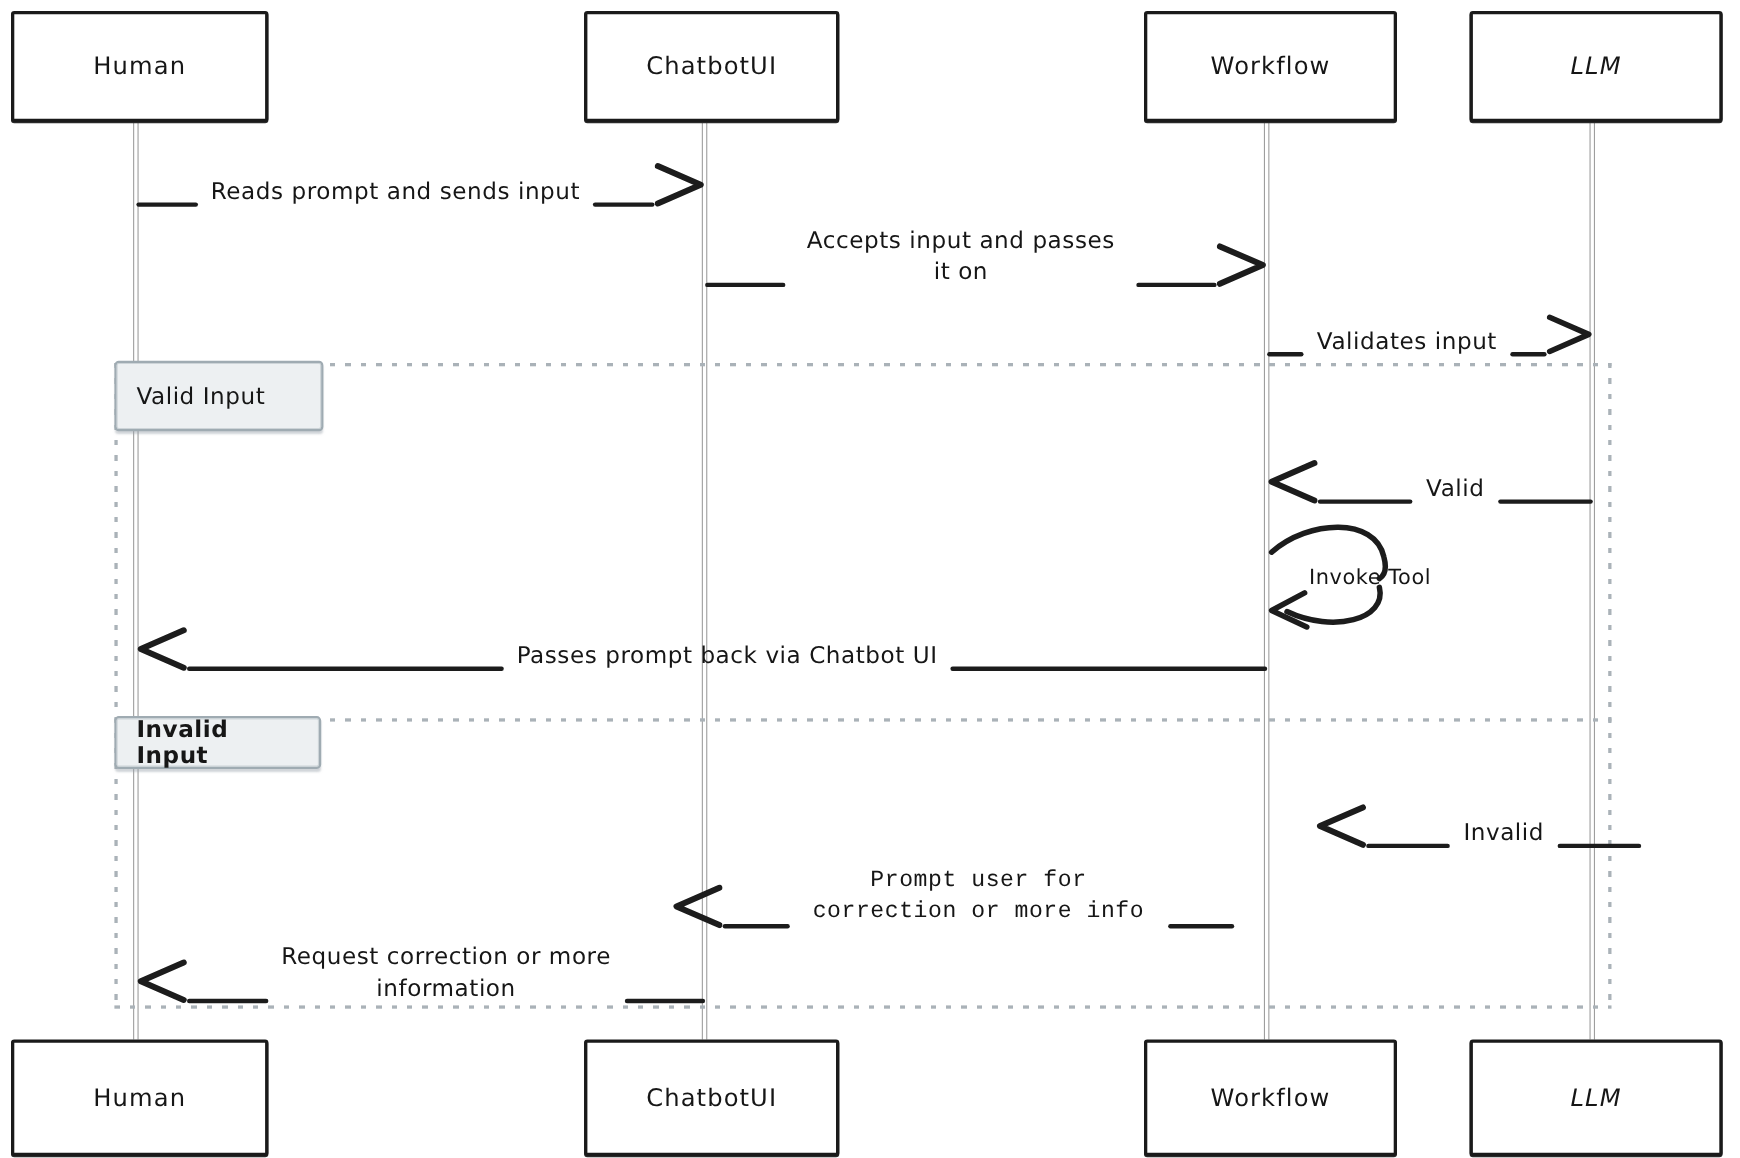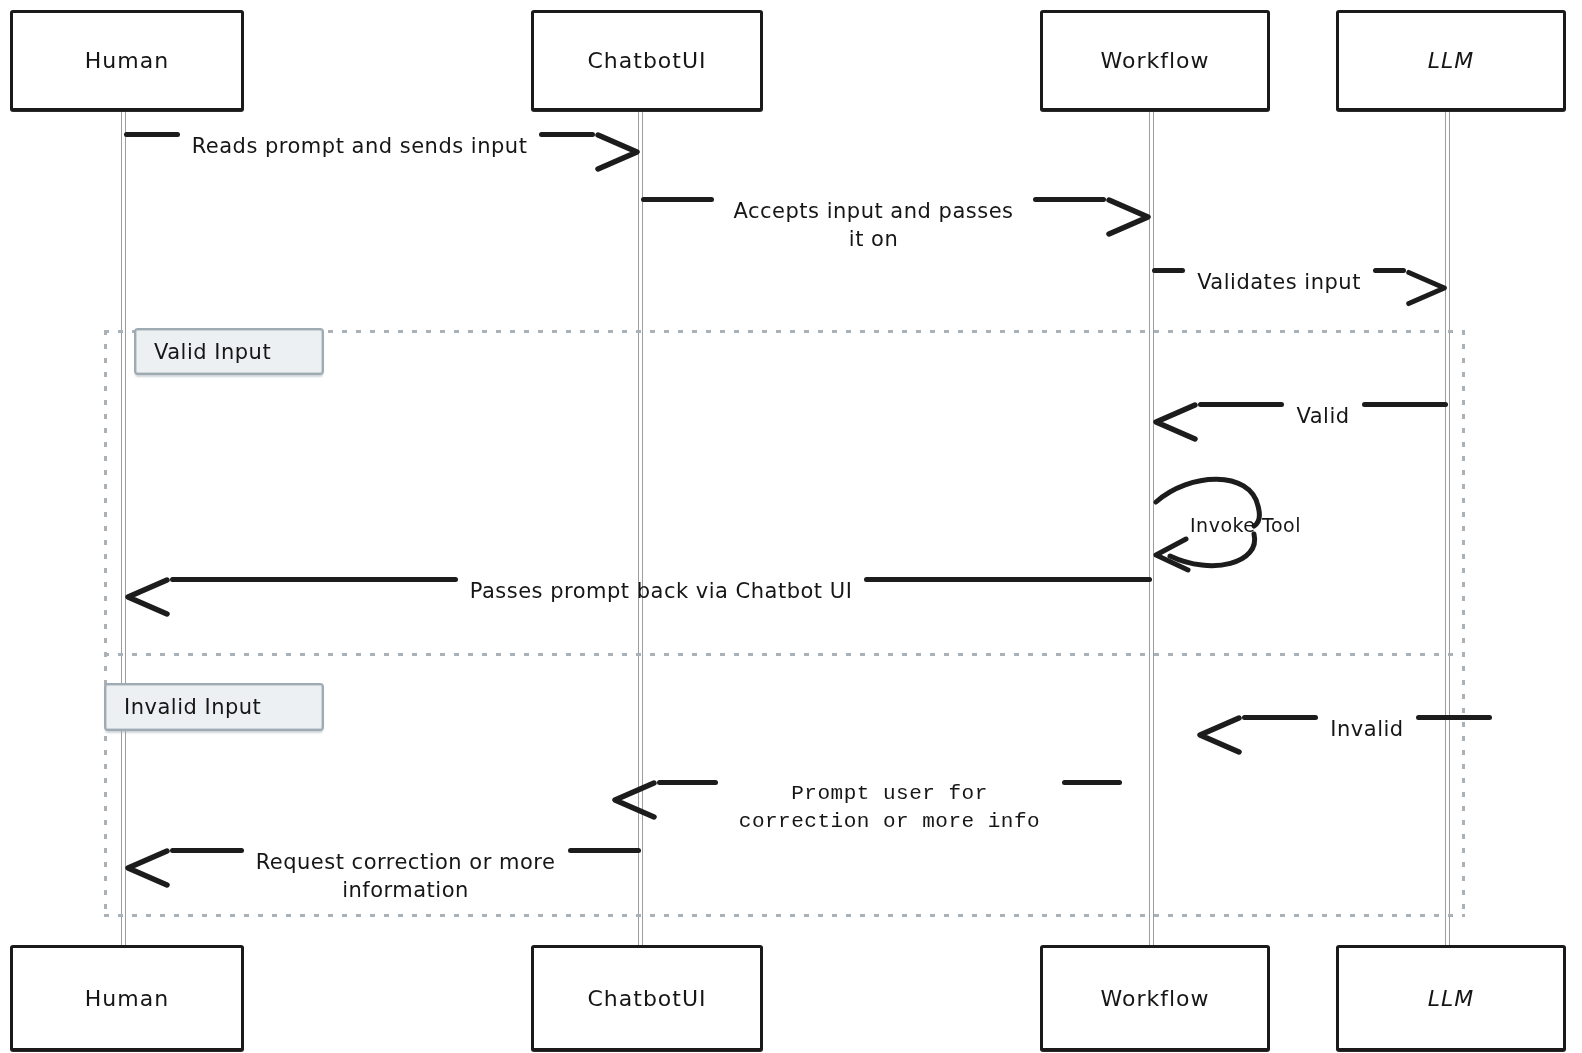--- a/index.html
+++ b/index.html
@@ -22,21 +22,21 @@
 
   
   .lifeline {
     position:absolute; width:5px; top:105px; height:840px;
     border-left:1.5px solid #9e9e9e; border-right:1.5px solid #9e9e9e;
     box-sizing:border-box; background:transparent;
   }
 
   
   .message {
-    position:absolute; display:flex; align-items:flex-start;
+    position:absolute; display:flex; align-items:flex-end;
     height:56px;
   }
   .message .seg {
     flex:1 1 0; height:4.5px; background:#1c1c1c; border-radius:3px;
     min-width:18px;
   }
   .message .msg-label {
     font-size:21px; letter-spacing:.5px; line-height:1.35;
     text-align:center; margin:0 12px; color:#161616;
     white-space:nowrap;
@@ -71,24 +71,24 @@
   <div class="lifeline" style="left:638px;"></div>
   <div class="lifeline" style="left:1149px;"></div>
   <div class="lifeline" style="left:1445px;"></div>
 
   <div class="dot-h" style="left:104px; top:330px; width:1361px;"></div>
   <div class="dot-h" style="left:104px; top:914px; width:1361px;"></div>
   <div class="dot-v" style="left:104px; top:330px; height:587px;"></div>
   <div class="dot-v" style="left:1462px; top:330px; height:587px;"></div>
   <div class="dot-h" style="left:104px; top:653px; width:1361px;"></div>
 
-  <div class="section-label" style="left:104px; top:328px; width:190px; height:47px;margin-left:30px;">
+  <div class="section-label" style="left:104px; top:328px; width:190px; height:64px;">
     <span>Valid Input</span>
   </div>
-  <div class="section-label" style="left:104px; top:683px; width:220px; height:48px;">
+  <div class="section-label" style="left:104px; top:651px; width:188px; height:48px;font-weight:bold;">
     <span>Invalid Input</span>
   </div>
 
   <div class="message" style="left:124px; top:132px; width:517px;">
     <div class="seg"></div>
     <div class="msg-label">Reads prompt and sends input</div>
     <div class="seg"></div>
     <svg class="arrowhead" width="46" height="40" viewBox="0 0 46 40">
       <path d="M3 3 L42 20 L3 37" fill="none" stroke="#1c1c1c" stroke-width="5.5" stroke-linecap="round" stroke-linejoin="round"></path>
     </svg>
@@ -121,21 +121,21 @@
     <div class="seg"></div>
   </div>
 
   <svg class="stroke" style="left:1150px; top:468px;" width="130" height="115" viewBox="0 0 130 115">
     <path d="M6 34 C 40 4, 100 2, 108 38 C 111 49, 109 55, 104 58" fill="none" stroke="#1c1c1c" stroke-width="5" stroke-linecap="round"></path>
     <path d="M104 66 C 111 95, 62 108, 20 88" fill="none" stroke="#1c1c1c" stroke-width="5" stroke-linecap="round"></path>
     <path d="M36 71 L6 87 L38 102" fill="none" stroke="#1c1c1c" stroke-width="5" stroke-linecap="round" stroke-linejoin="round"></path>
   </svg>
   <div class="loop-label" style="left:1190px; top:514px;">Invoke Tool</div>
 
-  <div class="message" style="left:124px; top:577px; width:1028px;">
+  <div class="message" style="left:124px; top:554px; width:1028px;">
     <svg class="arrowhead" width="46" height="40" viewBox="0 0 46 40">
       <path d="M43 3 L4 20 L43 37" fill="none" stroke="#1c1c1c" stroke-width="5.5" stroke-linecap="round" stroke-linejoin="round"></path>
     </svg>
     <div class="seg"></div>
     <div class="msg-label">Passes prompt back via Chatbot UI</div>
     <div class="seg"></div>
   </div>
 
   <div class="message" style="left:1196px; top:715px; width:296px;">
     <svg class="arrowhead" width="46" height="40" viewBox="0 0 46 40">

